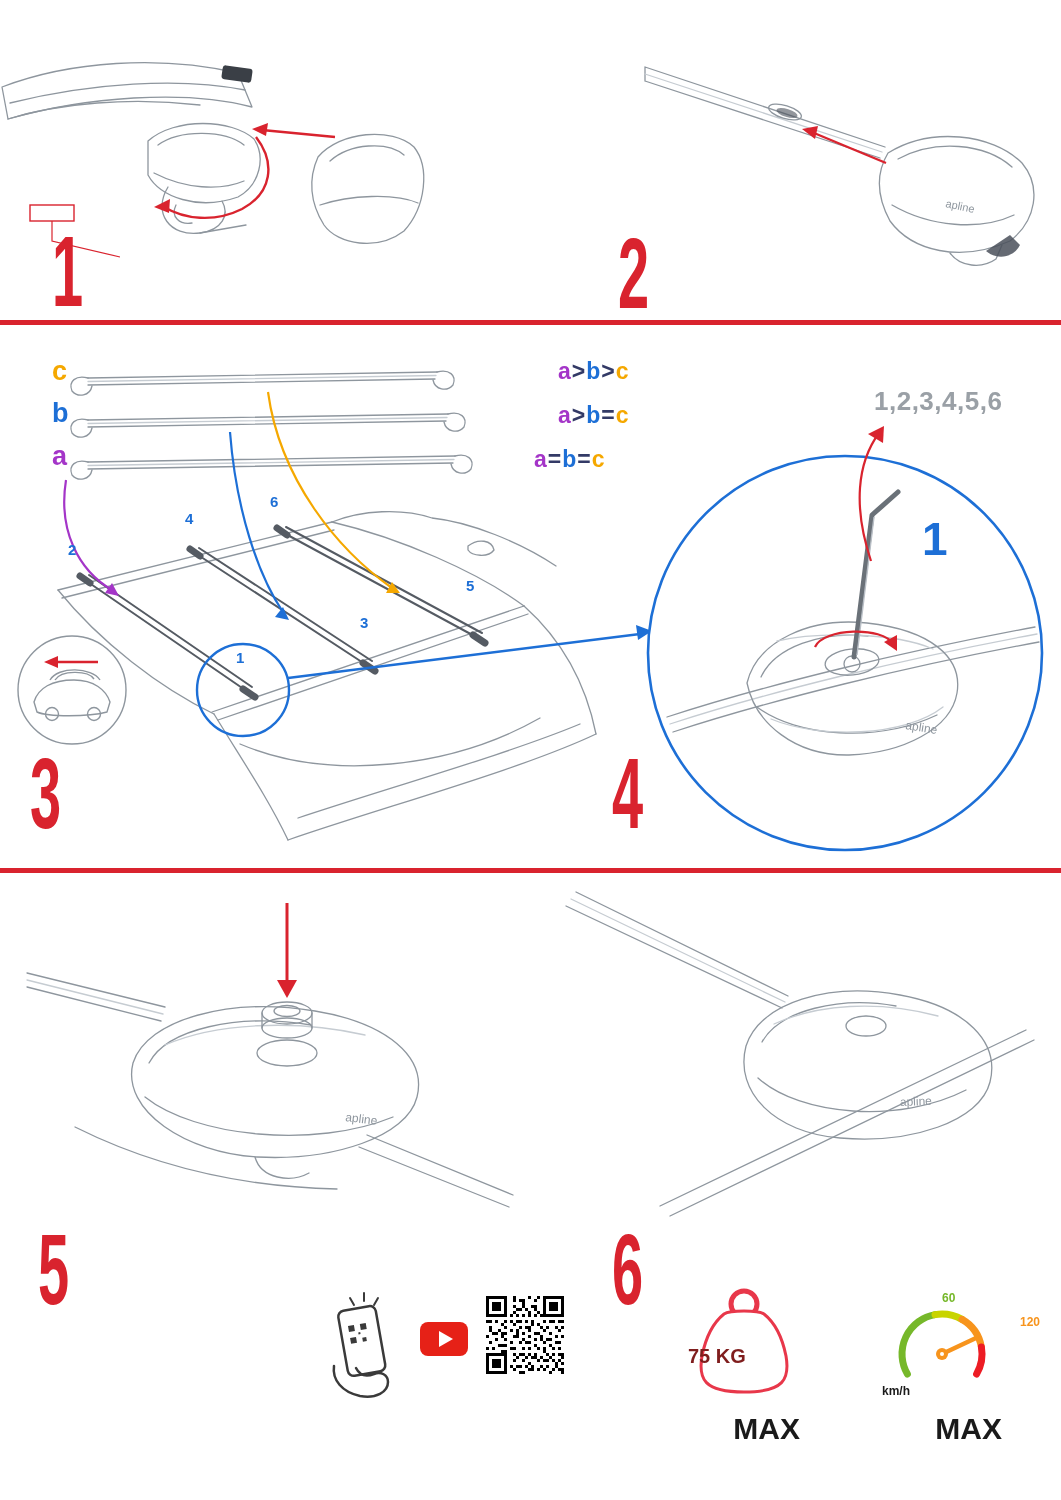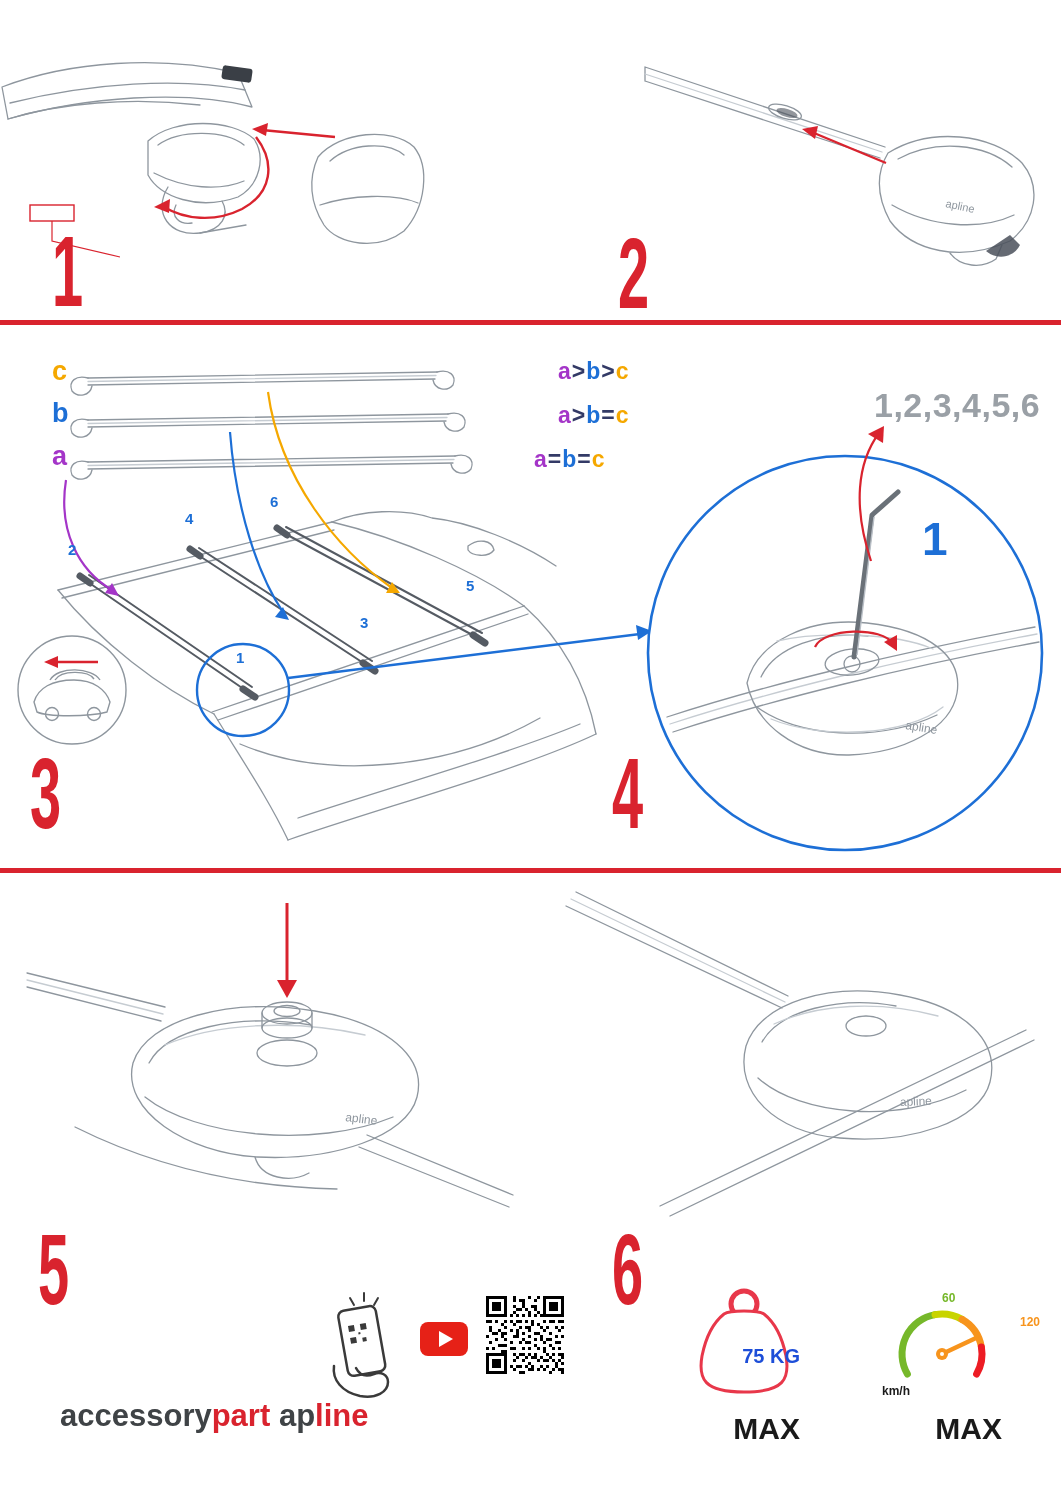--- a/index.html
+++ b/index.html
@@ -6,33 +6,33 @@
   .page{position:relative;width:1061px;height:1500px;background:#fff;overflow:hidden;}
   .abs{position:absolute;}
   .divider{position:absolute;left:0;width:100%;height:5px;background:#d9232e;}
   .step-num{position:absolute;color:#d9232e;font-weight:700;font-size:100px;line-height:.82;
             transform:scaleX(.56);transform-origin:left top;letter-spacing:-3px;}
   .blue-num{position:absolute;color:#1d6fd6;font-weight:700;font-size:15px;line-height:1;}
   .bar-label{position:absolute;font-weight:700;font-size:27px;line-height:1;}
   .lab-c{color:#f5a800}.lab-b{color:#1d6fd6}.lab-a{color:#a435c8}
   .cmp{position:absolute;font-weight:700;font-size:23px;line-height:1;letter-spacing:1px;}
   .cmp .ca{color:#a435c8}.cmp .cb{color:#1d6fd6}.cmp .cc{color:#f5a800}.cmp .op{color:#333a66}
-  .seq{position:absolute;color:#9aa0a6;font-weight:700;font-size:34px;letter-spacing:.5px;}
+  .seq{position:absolute;color:#9aa0a6;font-weight:700;font-size:26px;letter-spacing:.5px;}
   .big-blue{position:absolute;color:#1d6fd6;font-weight:700;font-size:46px;line-height:1;}
   .mat-block{position:absolute;left:104px;top:210px;width:130px;text-align:right;line-height:1.3;}
   .mat-title{color:#d9232e;font-weight:700;font-size:9px;letter-spacing:.3px;display:block;margin-bottom:2px;}
   .model{display:block;color:#4452a8;font-size:7.5px;font-weight:700;letter-spacing:.2px;}
   .fly{position:absolute;left:112px;top:1318px;font-size:62px;color:#2b2f7e;letter-spacing:6px;font-weight:400;}
   .brandline{position:absolute;left:60px;top:1398px;font-size:31px;font-weight:700;letter-spacing:0;}
   .bd{color:#3f4346}.br{color:#d9232e}
   .max{position:absolute;font-weight:700;font-size:30px;color:#1a1a1a;text-align:right;}
   .gauge-lab{position:absolute;font-weight:700;font-size:12px;line-height:1;padding-left:36px;}
   .kmh{position:absolute;font-weight:700;font-size:12px;color:#1a1a1a;}
-  .weight-val{position:absolute;left:688px;top:1345px;width:112px;text-align:right;
-              font-weight:700;font-size:20px;color:#1d4ed8;}
+  .weight-val{position:absolute;left:688px;top:1345px;width:112px;text-align:left;
+              font-weight:700;font-size:20px;color:#7f1d1d;}
 </style>
 </head>
 <body>
 
 <div class="page">
 
   <svg class="abs" style="left:0;top:45px" width="440" height="280" viewBox="0 0 440 280">
     <g fill="none" stroke="#8e969e" stroke-width="1.3" stroke-linecap="round" stroke-linejoin="round">
       <path d="M2,42 C70,16 160,10 238,28 L252,62 C185,44 85,52 8,74 Z"></path>
       <path d="M10,58 C90,38 180,32 245,45"></path>
@@ -217,21 +217,20 @@
       <path d="M198,168 C212,124 282,104 352,117 C418,129 452,164 442,204 C432,244 362,266 292,260 C227,255 186,214 198,168 Z"></path>
       <ellipse cx="318" cy="148" rx="20" ry="10"></ellipse>
       <path d="M214,164 C232,132 292,118 348,128"></path>
       <path d="M210,200 C252,238 352,246 418,212"></path>
       <path d="M226,146 C270,126 330,122 390,138" stroke="#c6ccd2"></path>
     </g>
     <text x="352" y="228" font-size="12" fill="#8e969e" transform="rotate(-2 352 228)">apline</text>
   </svg>
   <div class="step-num" style="left:612px;top:1228px">6</div>
 
-  <div class="brandline"><span class="bd">accessory</span><span class="br">part</span>&nbsp;<span class="bd">ap</span><span class="br">line</span></div>
 
   <svg class="abs" style="left:326px;top:1288px" width="72" height="112" viewBox="0 0 72 112">
     <g transform="rotate(-10 36 60)">
       <rect x="18" y="20" width="38" height="66" rx="6" fill="#fff" stroke="#3a3a3a" stroke-width="2.5"></rect>
       <path d="M26,36h6v6h-6z M38,36h6v6h-6z M26,48h6v6h-6z M38,50h4v4h-4z M35,44h2v2h-2z" fill="#3a3a3a"></path>
     </g>
     <path d="M8,78 C6,92 16,104 34,108 C50,111 62,104 62,94 C62,87 55,83 48,86 C40,89 34,88 30,80" fill="none" stroke="#3a3a3a" stroke-width="2.5" stroke-linecap="round"></path>
     <path d="M24,10 L28,17 M38,5 L38,13 M52,10 L48,17" stroke="#3a3a3a" stroke-width="2" stroke-linecap="round"></path>
   </svg>
 

